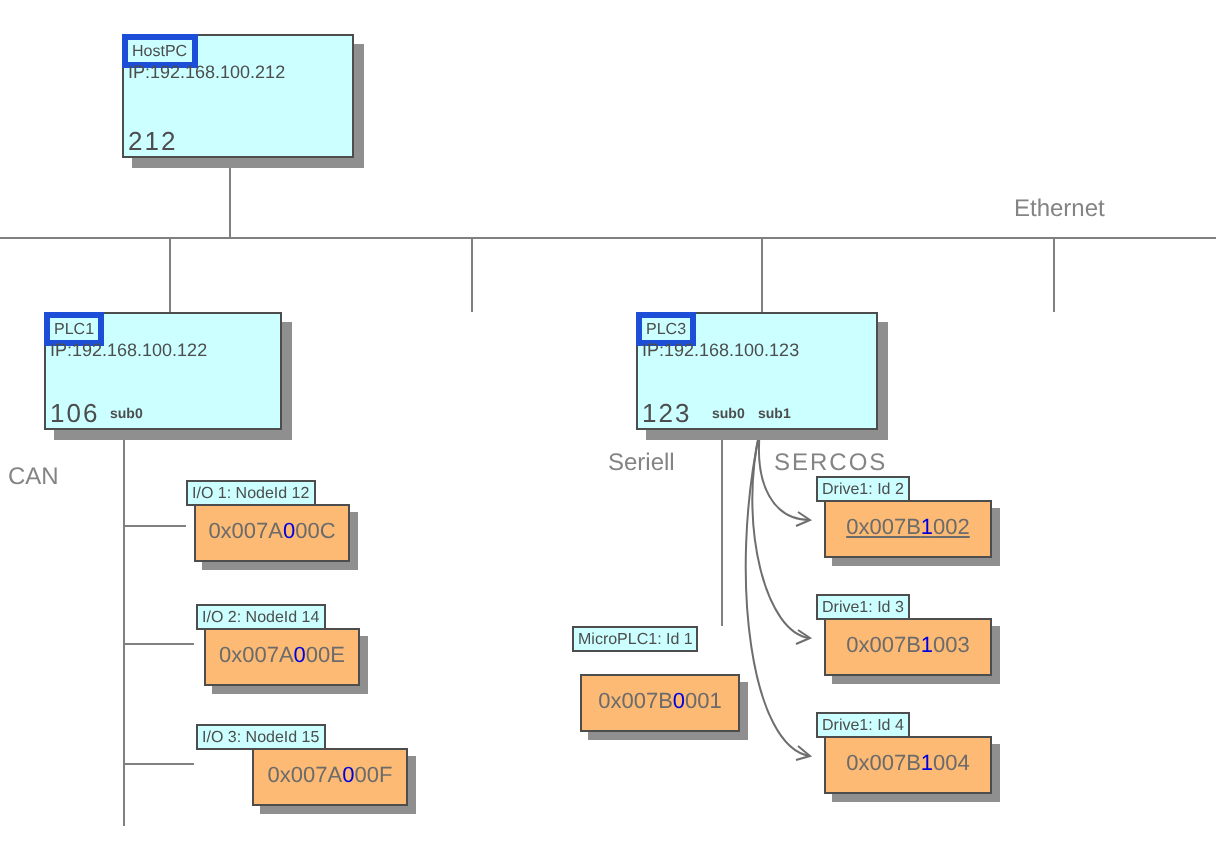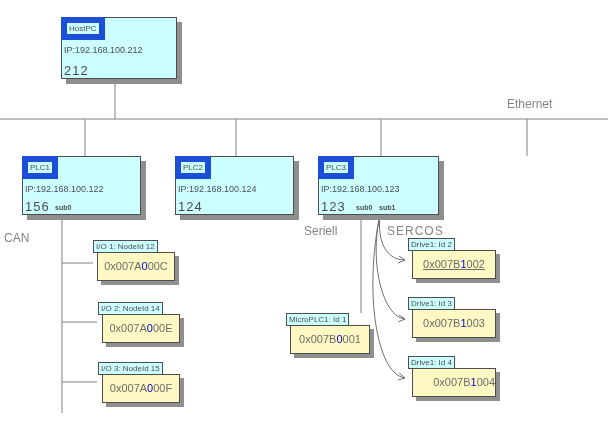--- a/index.html
+++ b/index.html
@@ -2,31 +2,31 @@
 <html><head>
 <meta charset="utf-8">
 <style>
   html,body { margin:0; padding:0; background:#ffffff; font-family:"Liberation Sans", sans-serif; }
   .canvas { position:relative; width:608px; height:424px; background:#ffffff; overflow:hidden; }
 
   svg.wires { position:absolute; left:0; top:0; width:608px; height:424px; }
 
   
   .devbox { position:absolute; background:#ccffff; border:1px solid #4d4d4d; box-shadow:5px 5px 0 #8f8f8f; }
-  .tag { position:absolute; top:-1px; left:-1px; background:#ccffff; border:6px solid #1d4ed8;
+  .tag { position:absolute; top:-1px; left:-1px; background:#ccffff; border:3px solid #1d4ed8;
          font-size:8px; line-height:9px; color:#4d4d4d; padding:1px 2px; white-space:nowrap; }
-  .ip  { position:absolute; top:27px; left:2px; font-size:9px; color:#4d4d4d; white-space:nowrap; }
+  .ip  { position:absolute; top:13px; left:2px; font-size:9px; color:#4d4d4d; white-space:nowrap; }
   .station { position:absolute; bottom:0px; left:2px; font-size:13px; color:#4d4d4d; letter-spacing:1px; }
   .sub { position:absolute; bottom:3px; font-size:7px; font-weight:bold; color:#4d4d4d; white-space:nowrap; }
 
   
   .node { position:absolute; }
   .ntitle { position:absolute; top:0; left:0; background:#ccffff; border:1px solid #4d4d4d;
             font-size:8px; line-height:9px; color:#4d4d4d; padding:1px 2px; white-space:nowrap; z-index:2; }
-  .nbody { position:absolute; top:12px; left:4px; background:#fef9c3; border:1px solid #4d4d4d;
+  .nbody { position:absolute; top:12px; left:4px; background:#fdba74; border:1px solid #4d4d4d;
            box-shadow:4px 4px 0 #8f8f8f; font-size:11px; color:#6b6b6b; text-align:center;
            height:27px; line-height:27px; white-space:nowrap; }
   .hl { color:#0000dd; }
 
   .buslabel { position:absolute; font-size:12px; color:#848484; white-space:nowrap; }
   .sercoslabel { letter-spacing:1px; }
 </style>
 </head>
 <body>
 
@@ -65,29 +65,24 @@
 
   <div class="devbox" style="left:61px; top:17px; width:114px; height:60px;">
     <span class="tag">HostPC</span>
     <span class="ip">IP:192.168.100.212</span>
     <span class="station">212</span>
   </div>
 
   <div class="devbox" style="left:22px; top:156px; width:117px; height:57px;">
     <span class="tag">PLC1</span>
     <span class="ip">IP:192.168.100.122</span>
-    <span class="station">156</span>
+    <span class="station">106</span>
     <span class="sub" style="left:32px;">sub0</span>
   </div>
 
-  <div class="devbox" style="left:175px; top:156px; width:117px; height:57px;">
-    <span class="tag">PLC2</span>
-    <span class="ip">IP:192.168.100.124</span>
-    <span class="station">124</span>
-  </div>
 
   <div class="devbox" style="left:318px; top:156px; width:119px; height:57px;">
     <span class="tag">PLC3</span>
     <span class="ip">IP:192.168.100.123</span>
     <span class="station">123</span>
     <span class="sub" style="left:37px;">sub0</span>
     <span class="sub" style="left:60px;">sub1</span>
   </div>
 
 
@@ -96,36 +91,36 @@
     <div class="nbody" style="width:76px;"><span>0x007A</span><span class="hl">0</span><span>00C</span></div>
   </div>
 
   <div class="node" style="left:98px; top:302px;">
     <span class="ntitle">I/O 2: NodeId 14</span>
     <div class="nbody" style="width:76px;"><span>0x007A</span><span class="hl">0</span><span>00E</span></div>
   </div>
 
   <div class="node" style="left:98px; top:362px;">
     <span class="ntitle">I/O 3: NodeId 15</span>
-    <div class="nbody" style="width:76px;"><span>0x007A</span><span class="hl">0</span><span>00F</span></div>
+    <div class="nbody" style="width:76px;margin-left:24px;"><span>0x007A</span><span class="hl">0</span><span>00F</span></div>
   </div>
 
   <div class="node" style="left:286px; top:313px;">
     <span class="ntitle">MicroPLC1: Id 1</span>
-    <div class="nbody" style="width:78px;"><span>0x007B</span><span class="hl">0</span><span>001</span></div>
+    <div class="nbody" style="width:78px;margin-top:12px;"><span>0x007B</span><span class="hl">0</span><span>001</span></div>
   </div>
 
   <div class="node" style="left:408px; top:238px;">
     <span class="ntitle">Drive1: Id 2</span>
     <div class="nbody" style="width:82px;text-decoration:underline;"><span>0x007B</span><span class="hl">1</span><span>002</span></div>
   </div>
 
   <div class="node" style="left:408px; top:297px;">
     <span class="ntitle">Drive1: Id 3</span>
     <div class="nbody" style="width:82px;"><span>0x007B</span><span class="hl">1</span><span>003</span></div>
   </div>
 
   <div class="node" style="left:408px; top:356px;">
     <span class="ntitle">Drive1: Id 4</span>
-    <div class="nbody" style="width:82px;text-align:right;"><span>0x007B</span><span class="hl">1</span><span>004</span></div>
+    <div class="nbody" style="width:82px;"><span>0x007B</span><span class="hl">1</span><span>004</span></div>
   </div>
 
 </div>
 
 </body></html>

